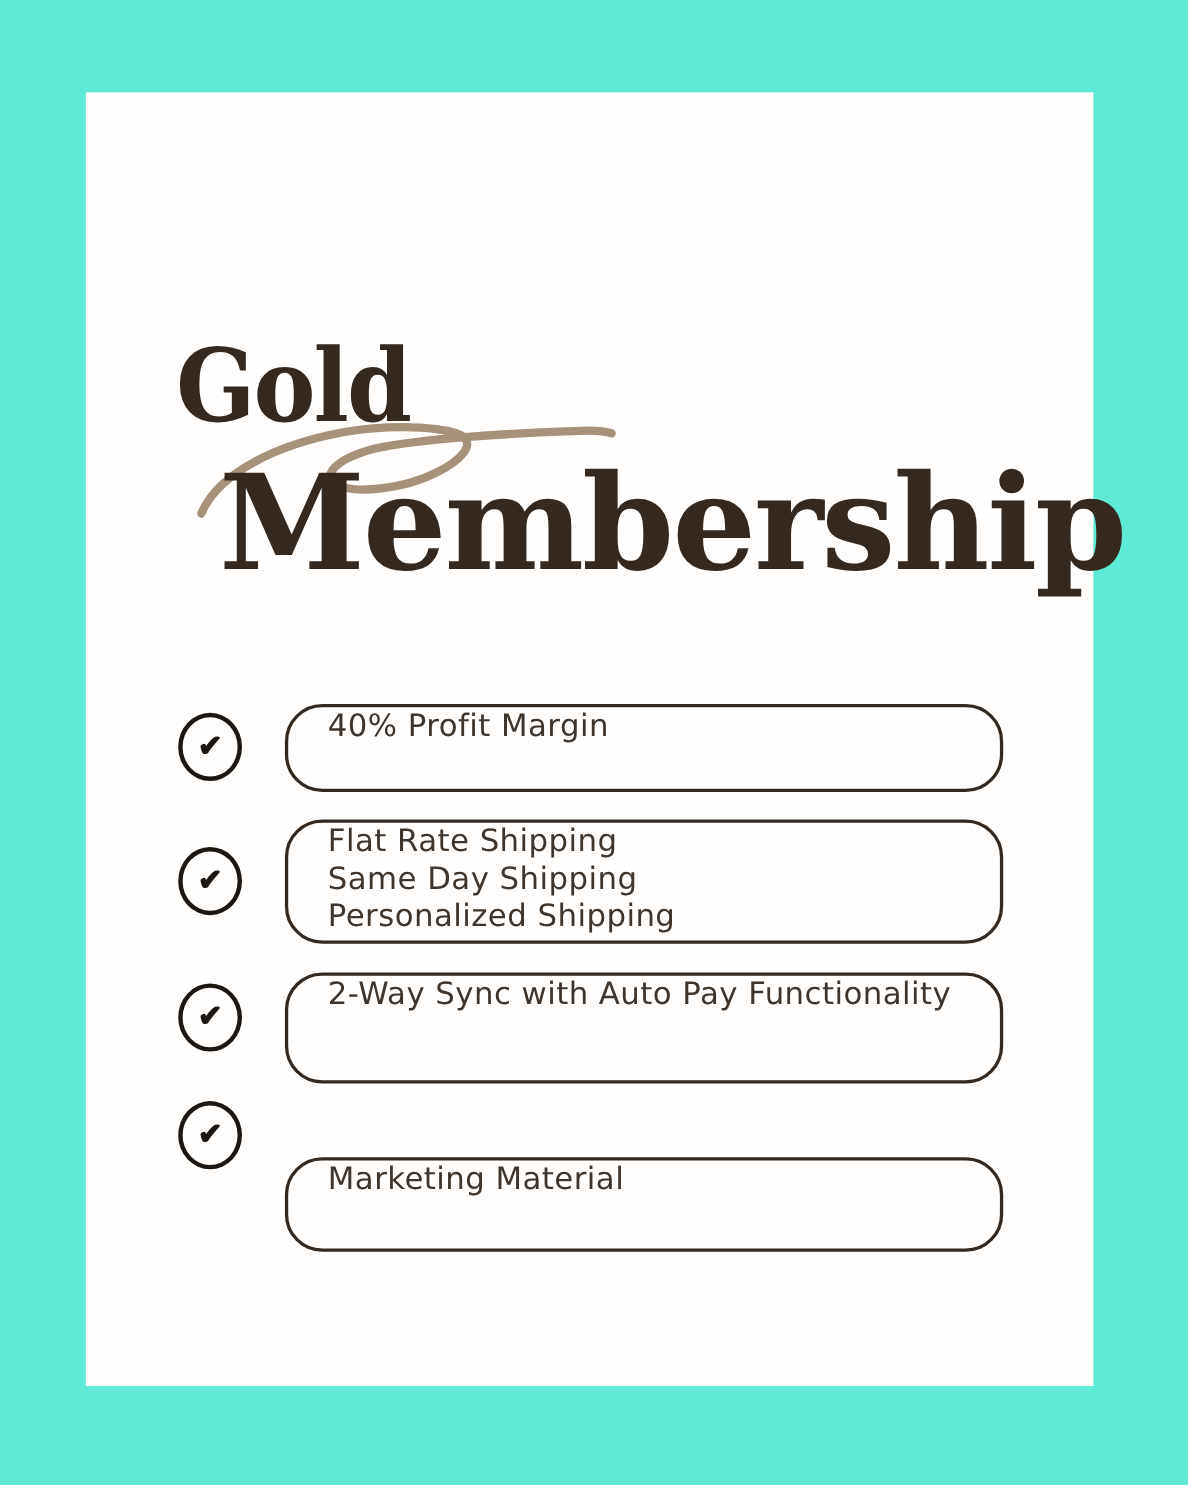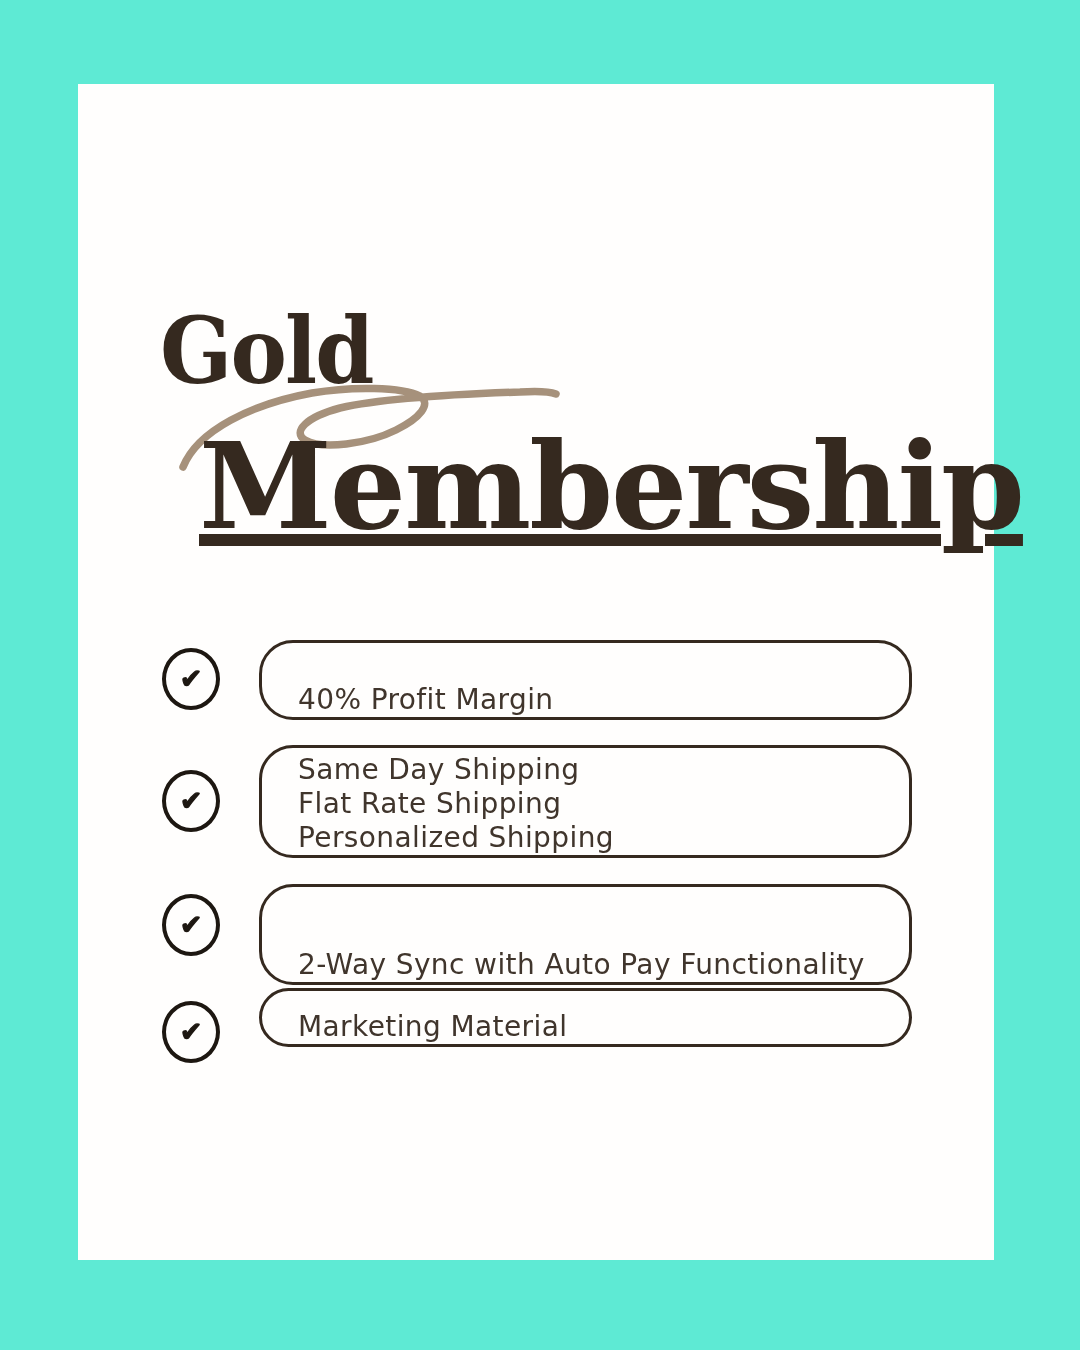--- a/index.html
+++ b/index.html
@@ -24,29 +24,28 @@
     font-weight:bold;
     font-size:92px;
     line-height:1;
     letter-spacing:-2px;
     color:#35291f;
     transform:scaleX(0.92);
     transform-origin:left top;
   }
   .title-membership{
     position:absolute;
-    left:199px;top:426px;
+    left:199px;top:416px;
     margin:0;
     font-family:"DejaVu Serif", serif;
     font-weight:bold;
     font-size:120px;
     line-height:1;
     letter-spacing:-2px;
     color:#35291f;
-    text-decoration:underline;
   }
   .swirl{
     position:absolute;
     left:165px;top:378px;
     width:400px;height:140px;
   }
   .check-circle{
     position:absolute;
     left:162px;
     width:58px;height:62px;
@@ -67,27 +66,27 @@
   .pill{
     position:absolute;
     left:259px;
     width:653px;
     box-sizing:border-box;
     border:3px solid #35291f;
     border-radius:34px;
     background:#fffefd;
     display:flex;
     flex-direction:column;
-    justify-content:flex-end;
+    justify-content:flex-start;
     padding:0 20px 0 36px;
   }
   .p1{top:640px;height:80px}
   .p2{top:745px;height:113px}
   .p3{top:884px;height:101px}
-  .p4{top:988px;height:59px}
+  .p4{top:1052px;height:86px}
   .feature-line{
     font-size:28px;
     line-height:34px;
     letter-spacing:0.4px;
     color:#40352c;
     white-space:nowrap;
   }
 </style>
 </head>
 <body>
@@ -114,22 +113,22 @@
     <span class="check-mark">✔</span>
   </div>
   <div class="pill p1">
     <span class="feature-line">40% Profit Margin</span>
   </div>
 
   <div class="check-circle c2">
     <span class="check-mark">✔</span>
   </div>
   <div class="pill p2">
+    <span class="feature-line">Flat Rate Shipping</span>
     <span class="feature-line">Same Day Shipping</span>
-    <span class="feature-line">Flat Rate Shipping</span>
     <span class="feature-line">Personalized Shipping</span>
   </div>
 
   <div class="check-circle c3">
     <span class="check-mark">✔</span>
   </div>
   <div class="pill p3">
     <span class="feature-line">2-Way Sync with Auto Pay Functionality</span>
   </div>
 

